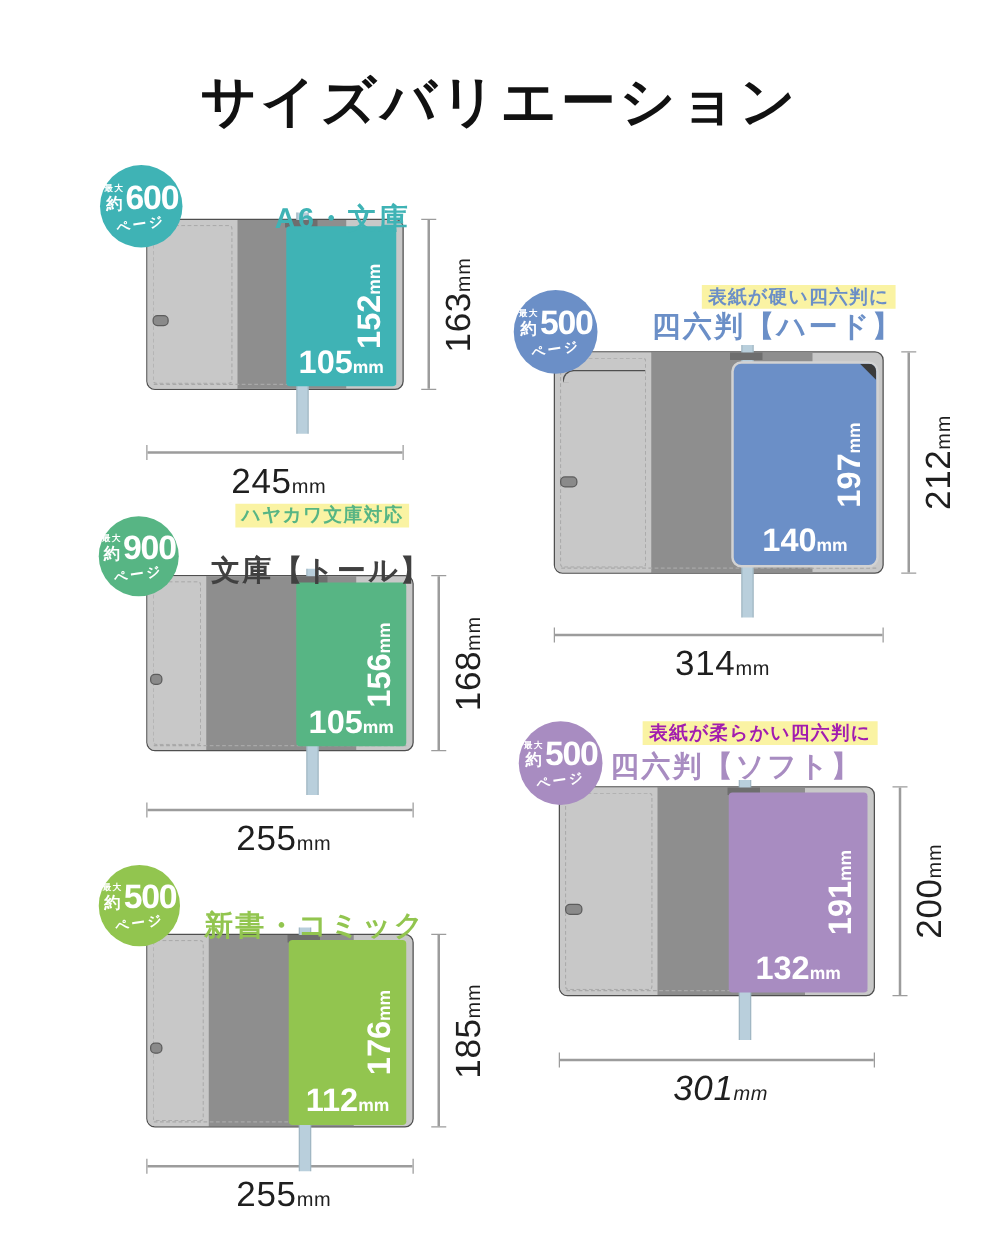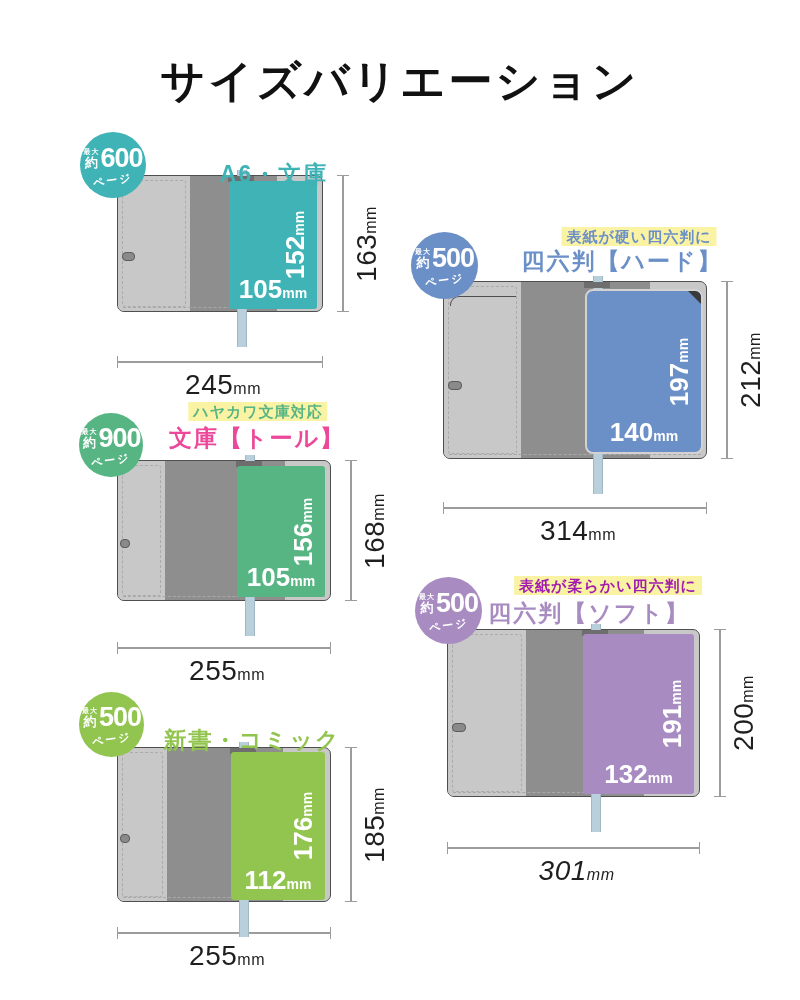--- a/index.html
+++ b/index.html
@@ -133,21 +133,21 @@
           <span class="b-max">最大</span>
           <span class="b-approx">約</span>
         </span>
         <span class="b-num">900</span>
       </div>
       <div class="b-pages">ページ</div>
     </div>
     <div class="tagline" style="left: 258px; top: 403px;">
       <span style="color: rgb(87, 181, 132);">ハヤカワ文庫対応</span>
     </div>
-    <h2 class="book-title" style="left: 257px; top: 423px; color: #ec4899;">文庫【トール】</h2>
+    <h2 class="book-title" style="left: 257px; top: 441px; color: #404040;">文庫【トール】</h2>
     <div class="cover" style="left: 117px; top: 460px; width: 214px; height: 141px;">
       <div class="flap" style="width: 47px;">
         <span class="slot"></span>
       </div>
 
       <div class="panel" style="left: 47px; width: 120px;"></div>
       <div class="ribbon" style="left: 127px; top: -6px; height: 181px;"></div>
       <div class="ribbon-anchor" style="left: 118px;"></div>
       <div class="bookrect" style="left: 119px; top: 5px; width: 88px; height: 131px; background: rgb(87, 181, 132);">
 

